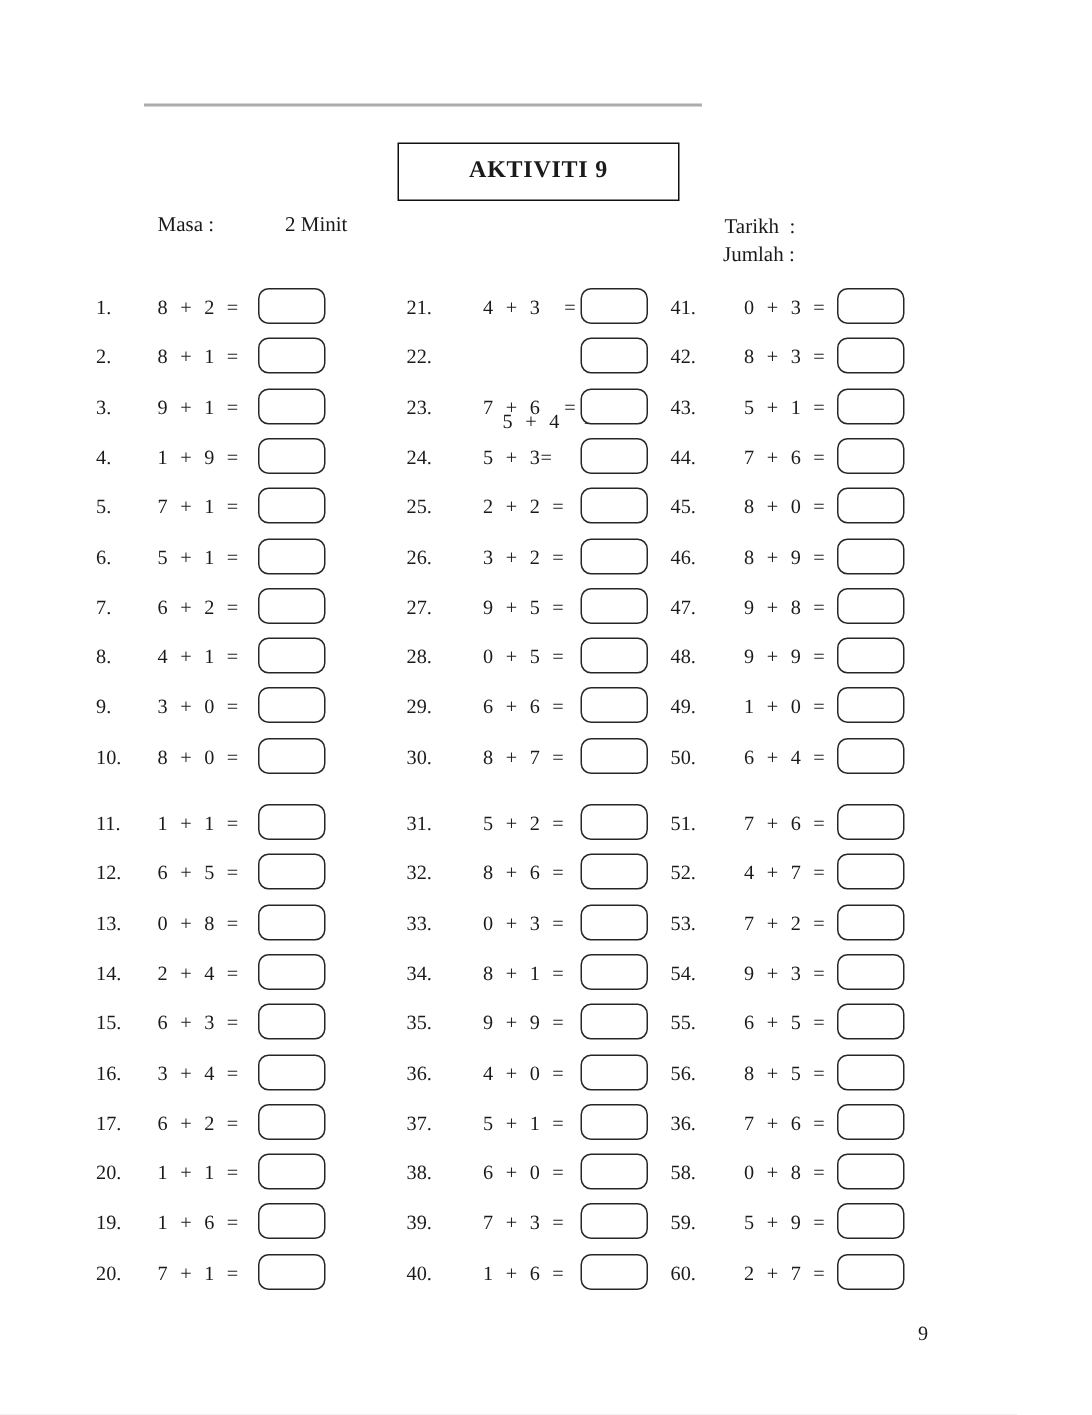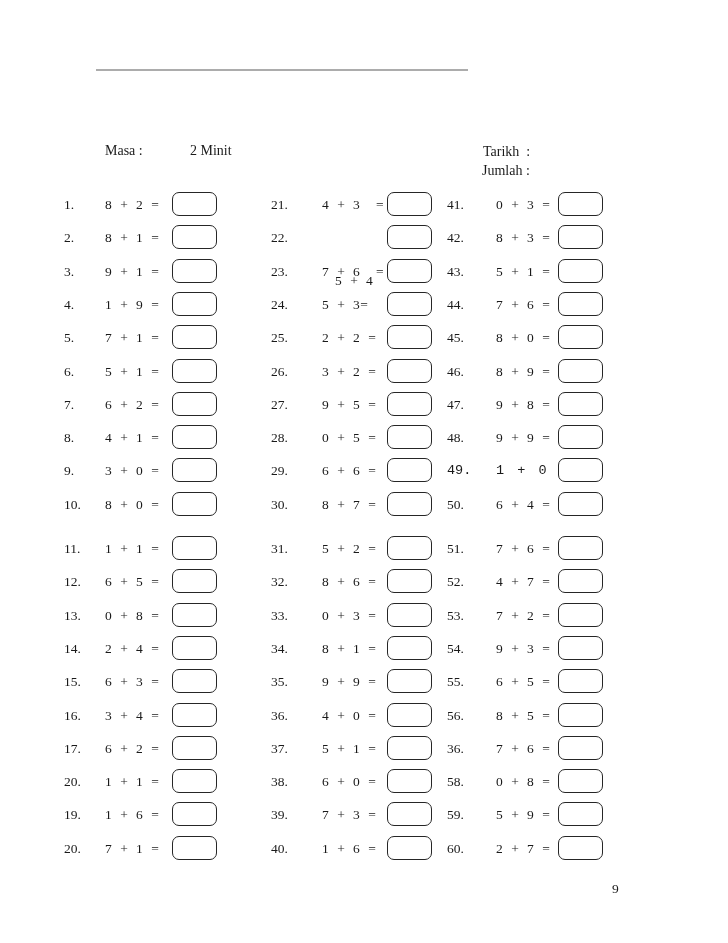--- a/index.html
+++ b/index.html
@@ -59,20 +59,23 @@
   }
 </style>
 </head>
 <body>
 
 <div class="page">
 
 
   <div class="rule"></div>
 
+  <div class="title-box">
+    <span class="title-label">AKTIVITI 9</span>
+  </div>
 
   <span class="meta-label" style="left:105px;top:142px;">Masa :</span>
   <span class="meta-value" style="left:190px;top:142px;">2 Minit</span>
   <span class="meta-label" style="left:483px;top:143px;">Tarikh  :</span>
   <span class="meta-label" style="left:482px;top:162px;">Jumlah :</span>
 
   <div id="problems">
       <div class="prob" style="left: 64px; top: 192px; width: 156px;">
         <span class="num">1.</span>
         <span class="expr" style="left: 41px;">8 + 2 =</span>
@@ -306,21 +309,21 @@
       <div class="prob" style="left: 447px; top: 392px; width: 159px;">
         <span class="num">47.</span>
         <span class="expr" style="left: 49px;">9 + 8 =</span>
         <span class="abox" style="left: 111px;"></span>
       </div>
       <div class="prob" style="left: 447px; top: 425px; width: 159px;">
         <span class="num">48.</span>
         <span class="expr" style="left: 49px;">9 + 9 =</span>
         <span class="abox" style="left: 111px;"></span>
       </div>
-      <div class="prob" style="left: 447px; top: 458px; width: 159px; font-family: Liberation Mono, monospace;">
+      <div class="prob" style="left: 447px; top: 458px; width: 159px;">
         <span class="num">49.</span>
         <span class="expr" style="left: 49px;">1 + 0 =</span>
         <span class="abox" style="left: 111px;"></span>
       </div>
       <div class="prob" style="left: 447px; top: 492px; width: 159px;">
         <span class="num">50.</span>
         <span class="expr" style="left: 49px;">6 + 4 =</span>
         <span class="abox" style="left: 111px;"></span>
       </div>
       <div class="prob" style="left: 447px; top: 536px; width: 159px;">

